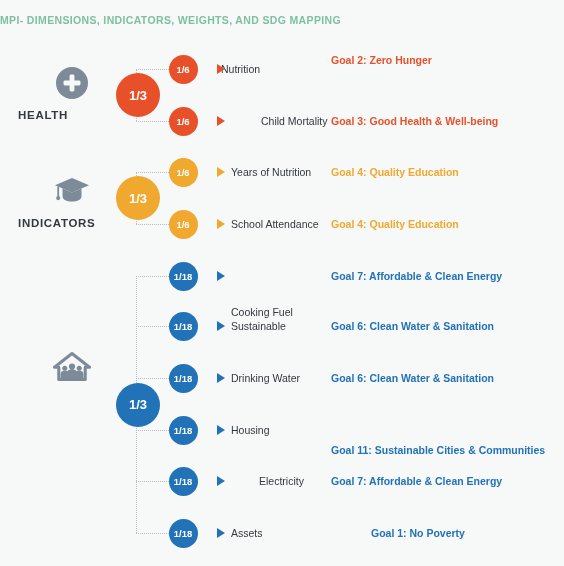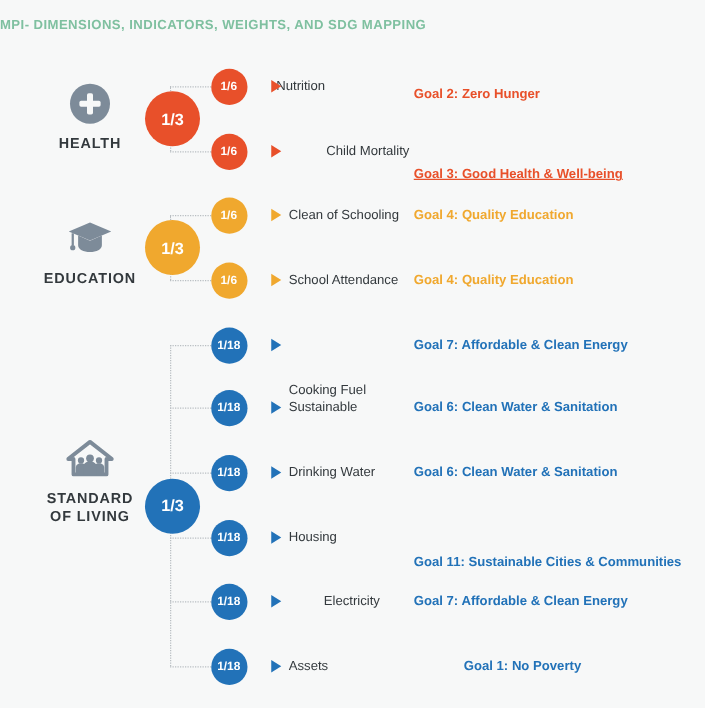--- a/index.html
+++ b/index.html
@@ -29,21 +29,21 @@
     font-weight: bold;
     letter-spacing: 0.35px;
     color: #7fc0a0;
   }
 
   
   .dimension {
     position: absolute;
     left: 18px;
     width: 108px;
-    text-align: center;
+    text-align: left;
   }
   .dim-icon {
     width: 38px;
     height: 38px;
     margin: 0 auto 6px auto;
     position: relative;
   }
   .dim-label {
     font-size: 11.5px;
     font-weight: bold;
@@ -139,43 +139,43 @@
             <rect x="16.6" y="10.5" width="4.8" height="17" rx="1.4" fill="#f7f8f8"></rect>
             <rect x="10.5" y="16.6" width="17" height="4.8" rx="1.4" fill="#f7f8f8"></rect>
           </svg>
         </div>
         <div class="dim-label">HEALTH</div>
       </div>
       <div class="bubble bubble-major" style="left:138px; top:95px; background:#e8502a;">1/3</div>
       <div class="bubble bubble-minor" style="left:183px; top:69px; background:#e8502a;">1/6</div>
       <div class="row-marker" style="left:217px; top:64px; color:#e8502a;"></div>
       <div class="row-indicator" style="left:221px; top:63px;">Nutrition</div>
-      <div class="row-goal" style="left:331px; top:69px; color:#e8502a;">Goal 2: Zero Hunger</div>
+      <div class="row-goal" style="left:331px; top:54px; color:#e8502a;">Goal 2: Zero Hunger</div>
       <div class="bubble bubble-minor" style="left:183px; top:121px; background:#e8502a;">1/6</div>
       <div class="row-marker" style="left:217px; top:116px; color:#e8502a;"></div>
       <div class="row-indicator" style="left:244px; top:115px;margin-left:17px;">Child Mortality</div>
-      <div class="row-goal" style="left:331px; top:133px; color:#e8502a;text-decoration:underline;">Goal 3: Good Health &amp; Well-being</div>
+      <div class="row-goal" style="left:331px; top:115px; color:#e8502a;">Goal 3: Good Health &amp; Well-being</div>
       <div class="conn-v" style="left:136px; top:172px; height:52px;"></div>
       <div class="conn-h" style="left:136px; top:172px; width:47px;"></div>
       <div class="conn-h" style="left:136px; top:224px; width:47px;"></div>
       <div class="dimension" style="top:172px;">
         <div class="dim-icon">
           <svg class="icon-svg" width="38" height="38" viewBox="0 0 38 38">
             <path d="M19 6 L36 13.2 L19 20.4 L2 13.2 Z" fill="#7d8b99"></path>
             <path d="M9.5 16.4 L9.5 24.2 C9.5 27.6 13.8 29.6 19 29.6 C24.2 29.6 28.5 27.6 28.5 24.2 L28.5 16.4 L19 20.6 Z" fill="#7d8b99"></path>
             <path d="M5.2 14.6 L5.2 24.4" stroke="#7d8b99" stroke-width="1.8" fill="none"></path>
             <circle cx="5.2" cy="26.1" r="2.1" fill="#7d8b99"></circle>
           </svg>
         </div>
-        <div class="dim-label">EDUCATION</div>
+        <div class="dim-label">INDICATORS</div>
       </div>
       <div class="bubble bubble-major" style="left:138px; top:198px; background:#f0a82e;">1/3</div>
       <div class="bubble bubble-minor" style="left:183px; top:172px; background:#f0a82e;">1/6</div>
       <div class="row-marker" style="left:217px; top:167px; color:#f0a82e;"></div>
-      <div class="row-indicator" style="left:231px; top:166px;">Clean of Schooling</div>
+      <div class="row-indicator" style="left:231px; top:166px;">Years of Nutrition</div>
       <div class="row-goal" style="left:331px; top:166px; color:#f0a82e;">Goal 4: Quality Education</div>
       <div class="bubble bubble-minor" style="left:183px; top:224px; background:#f0a82e;">1/6</div>
       <div class="row-marker" style="left:217px; top:219px; color:#f0a82e;"></div>
       <div class="row-indicator" style="left:231px; top:218px;">School Attendance</div>
       <div class="row-goal" style="left:331px; top:218px; color:#f0a82e;">Goal 4: Quality Education</div>
       <div class="conn-v" style="left:136px; top:276px; height:257px;"></div>
       <div class="conn-h" style="left:136px; top:276px; width:47px;"></div>
       <div class="conn-h" style="left:136px; top:326px; width:47px;"></div>
       <div class="conn-h" style="left:136px; top:378px; width:47px;"></div>
       <div class="conn-h" style="left:136px; top:430px; width:47px;"></div>
@@ -186,22 +186,20 @@
           <svg class="icon-svg" width="38" height="38" viewBox="0 0 38 38">
             <path d="M19 5.5 L36.5 19.2 L32.2 19.2 L32.2 31.5 L5.8 31.5 L5.8 19.2 L1.5 19.2 Z" fill="none" stroke="#7d8b99" stroke-width="3.1" stroke-linejoin="round"></path>
             <circle cx="11.8" cy="20.3" r="2.5" fill="#7d8b99"></circle>
             <path d="M7.6 31.5 L7.6 26.2 C7.6 24.0 9.5 22.6 11.8 22.6 C14.1 22.6 16.0 24.0 16.0 26.2 L16.0 31.5 Z" fill="#7d8b99"></path>
             <circle cx="26.2" cy="20.3" r="2.5" fill="#7d8b99"></circle>
             <path d="M22.0 31.5 L22.0 26.2 C22.0 24.0 23.9 22.6 26.2 22.6 C28.5 22.6 30.4 24.0 30.4 26.2 L30.4 31.5 Z" fill="#7d8b99"></path>
             <circle cx="19" cy="18.6" r="3.1" fill="#7d8b99"></circle>
             <path d="M13.6 31.5 L13.6 25.4 C13.6 22.8 16.0 21.2 19 21.2 C22.0 21.2 24.4 22.8 24.4 25.4 L24.4 31.5 Z" fill="#7d8b99"></path>
           </svg>
         </div>
-        <div class="dim-label">STANDARD
-OF LIVING</div>
       </div>
       <div class="bubble bubble-major" style="left:138px; top:404.5px; background:#2272b8;">1/3</div>
       <div class="bubble bubble-minor" style="left:183px; top:276px; background:#2272b8;">1/18</div>
       <div class="row-marker" style="left:217px; top:271px; color:#2272b8;"></div>
       <div class="row-indicator" style="left:231px; top:270px;margin-top:36px;">Cooking Fuel</div>
       <div class="row-goal" style="left:331px; top:270px; color:#2272b8;">Goal 7: Affordable &amp; Clean Energy</div>
       <div class="bubble bubble-minor" style="left:183px; top:326px; background:#2272b8;">1/18</div>
       <div class="row-marker" style="left:217px; top:321px; color:#2272b8;"></div>
       <div class="row-indicator" style="left:231px; top:320px;">Sustainable</div>
       <div class="row-goal" style="left:331px; top:320px; color:#2272b8;">Goal 6: Clean Water &amp; Sanitation</div>

